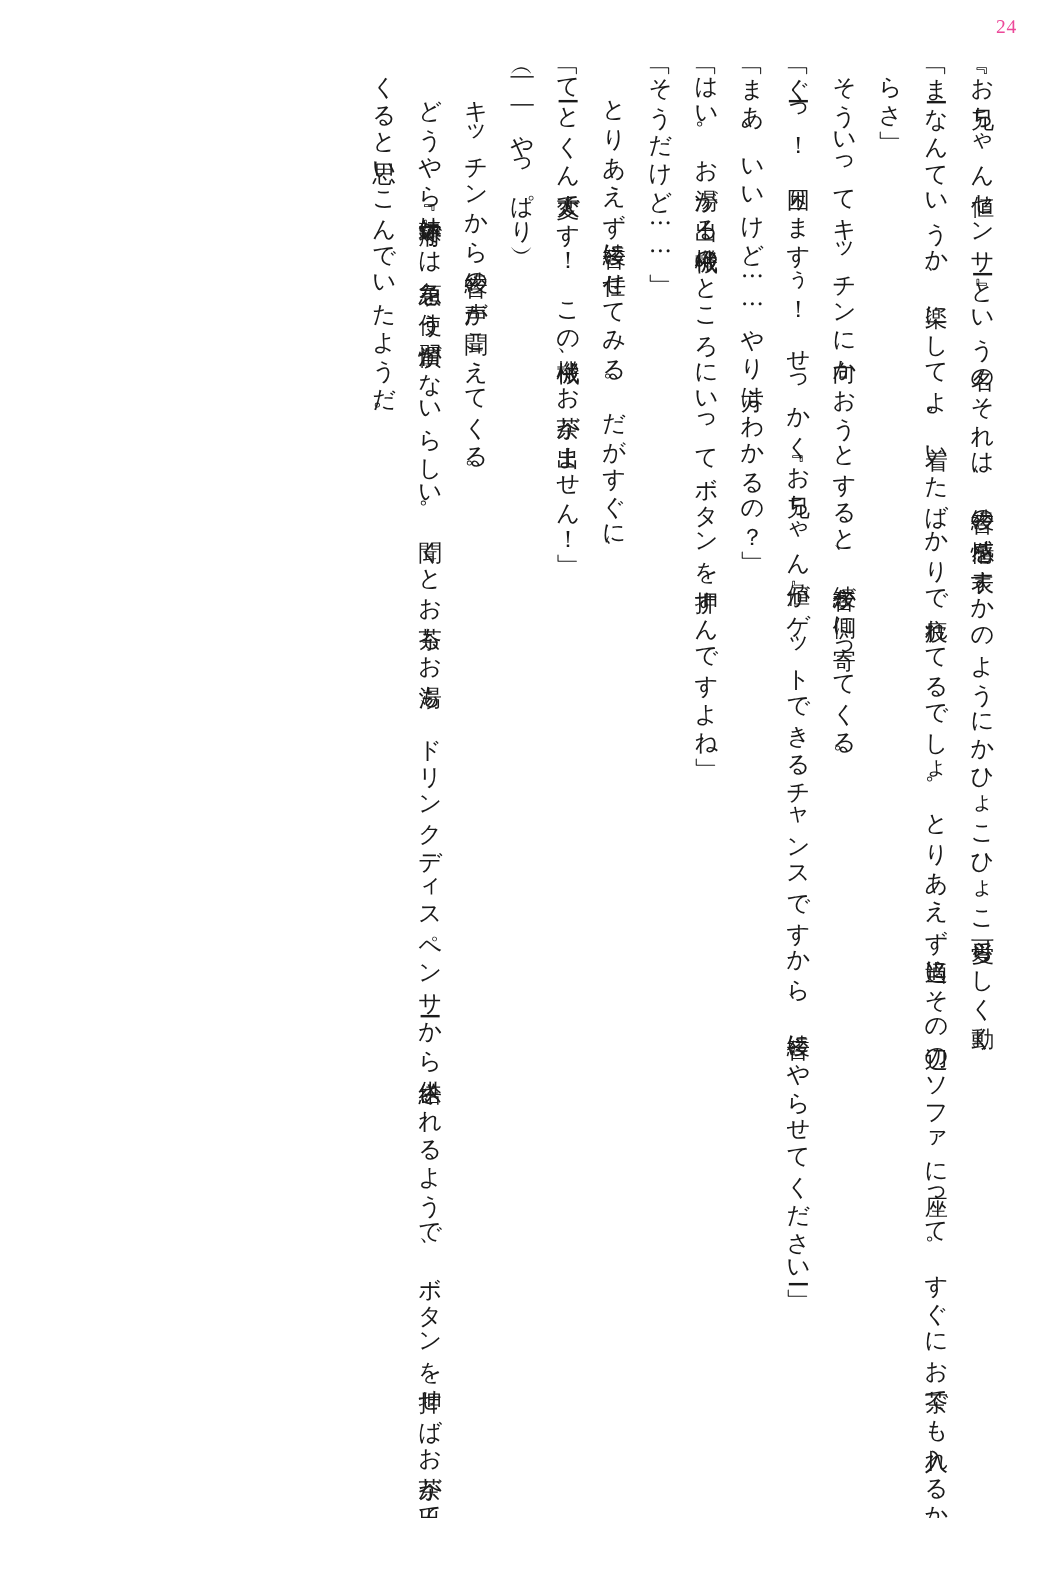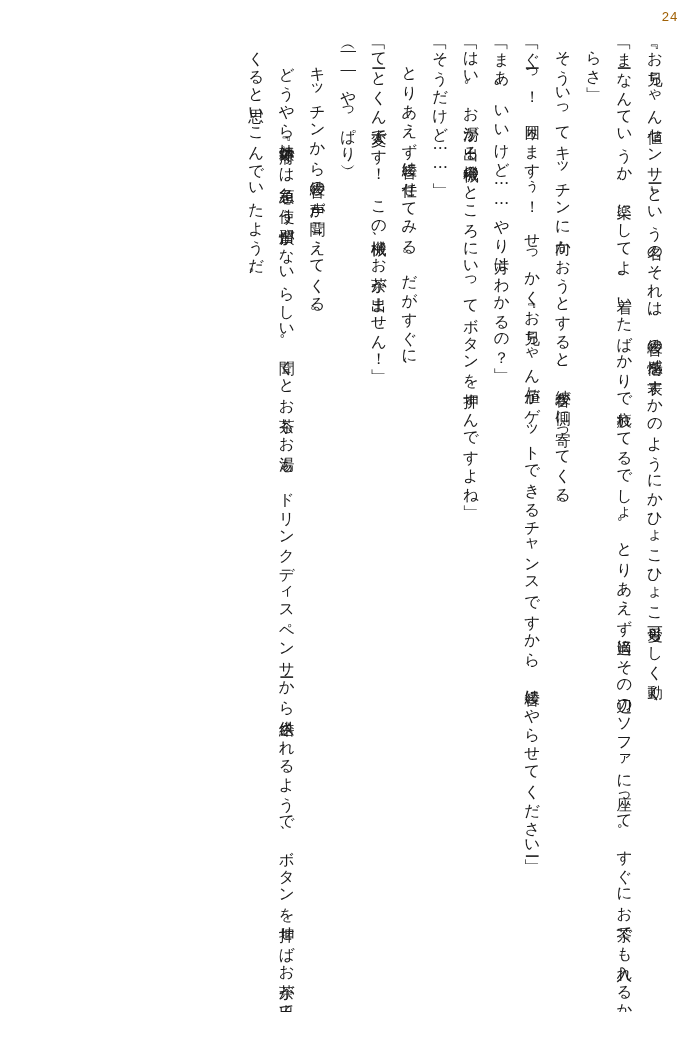--- a/index.html
+++ b/index.html
@@ -20,22 +20,22 @@
     height: 1050px;
     box-sizing: border-box;
     background: #ffffff;
   }
   .page-number {
     position: absolute;
     top: 10px;
     right: 22px;
     font-size: 13px;
     letter-spacing: 0.5px;
-    color: #a16207;
-    font-family: Liberation Mono, monospace;
+    color: #ec4899;
+    font-family: Liberation Serif, serif;
   }
   .text-body {
     position: absolute;
     top: 40px;
     right: 30px;
     bottom: 38px;
     left: 30px;
     writing-mode: vertical-rl;
     text-orientation: upright;
     font-size: 15.5px;

